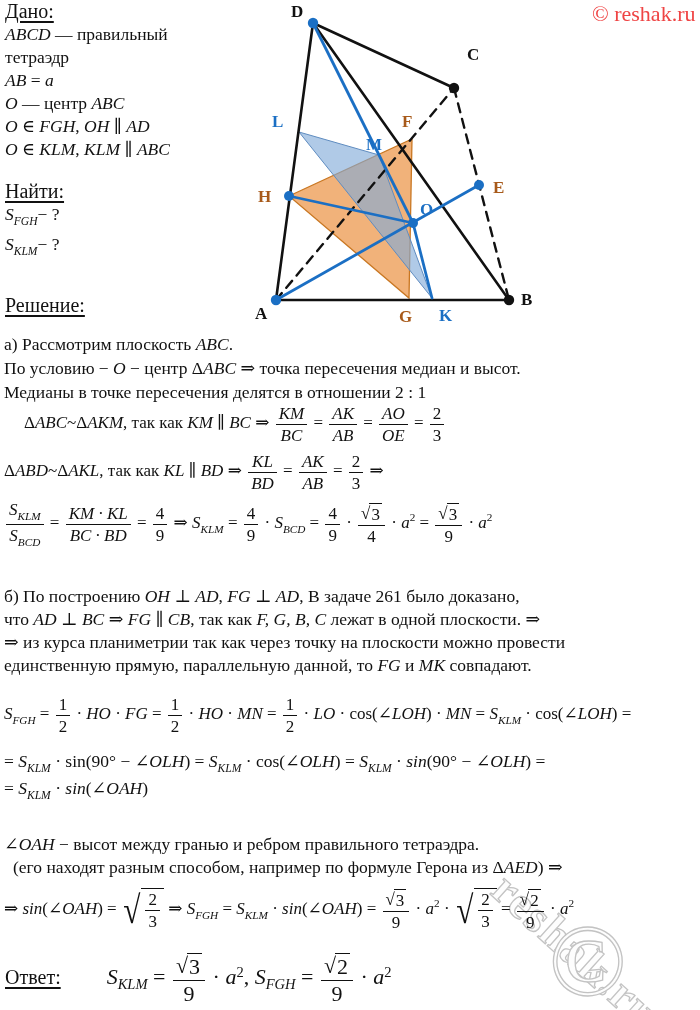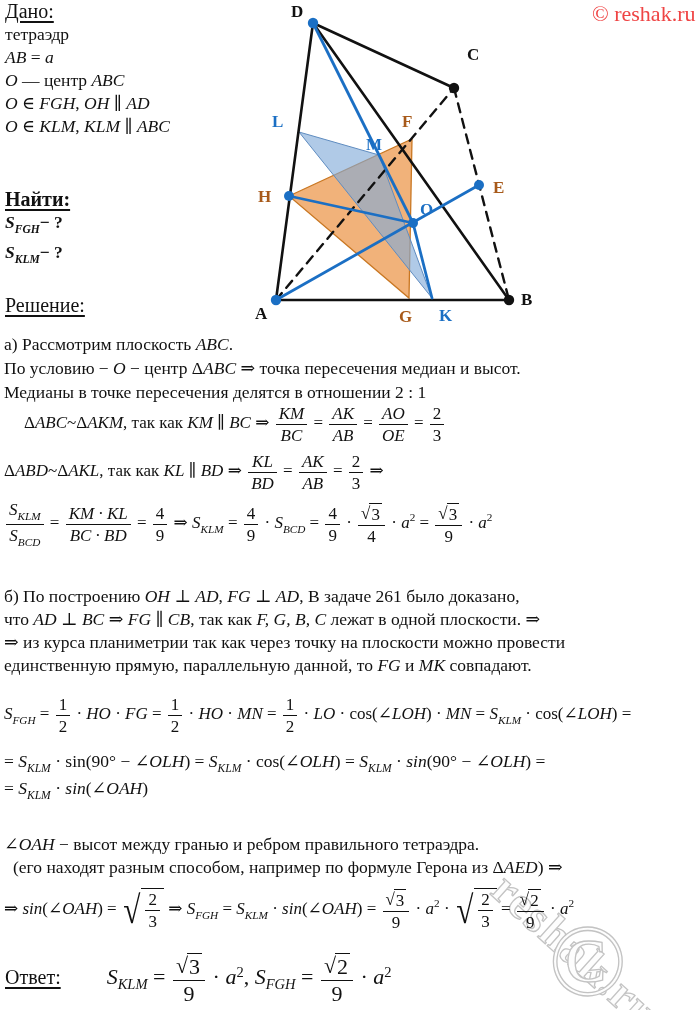--- a/index.html
+++ b/index.html
@@ -75,28 +75,29 @@
     <text class="flab" x="439" y="321" fill="#1b6fc4">K</text>
     <text class="flab" x="258" y="202" fill="#a85a1a">H</text>
     <text class="flab" x="402" y="127" fill="#a85a1a">F</text>
     <text class="flab" x="493" y="193" fill="#a85a1a">E</text>
     <text class="flab" x="399" y="322" fill="#a85a1a">G</text>
   </g>
 </svg>
 
 <div class="abs txt-layer" style="left:5px;top:0;">
   <div class="hdr">Дано:</div>
+  <div class="ln"><span class="it">ABCD</span><span> — правильный</span></div>
   <div class="ln"><span>тетраэдр</span></div>
   <div class="ln"><span class="it">AB</span><span> = </span><span class="it">a</span></div>
   <div class="ln"><span class="it">O</span><span> — центр </span><span class="it">ABC</span></div>
   <div class="ln"><span class="it">O</span><span> ∈ </span><span class="it">FGH</span><span>, </span><span class="it">OH</span><span> ∥ </span><span class="it">AD</span></div>
   <div class="ln"><span class="it">O</span><span> ∈ </span><span class="it">KLM</span><span>, </span><span class="it">KLM</span><span> ∥ </span><span class="it">ABC</span></div>
 </div>
 
-<div class="abs txt-layer" style="left:5px;top:188px;font-weight:bold;">
+<div class="abs txt-layer" style="left:5px;top:180px;">
   <div class="hdr">Найти:</div>
   <div class="ln"><span class="it">S</span><span class="sb">FGH</span><span>− ?</span></div>
   <div class="ln"><span class="it">S</span><span class="sb">KLM</span><span>− ?</span></div>
 </div>
 
 <div class="hdr abs txt-layer" style="left:5px;top:294px;">Решение:</div>
 
 <div class="ln abs txt-layer" style="left:4px;top:333px;"><span>а) Рассмотрим плоскость </span><span class="it">ABC</span><span>.</span></div>
 <div class="ln abs txt-layer" style="left:4px;top:357px;"><span>По условию − </span><span class="it">O</span><span> − центр Δ</span><span class="it">ABC</span><span> ⇒ точка пересечения медиан и высот.</span></div>
 <div class="ln abs txt-layer" style="left:4px;top:381px;"><span>Медианы в точке пересечения делятся в отношении 2 : 1</span></div>

